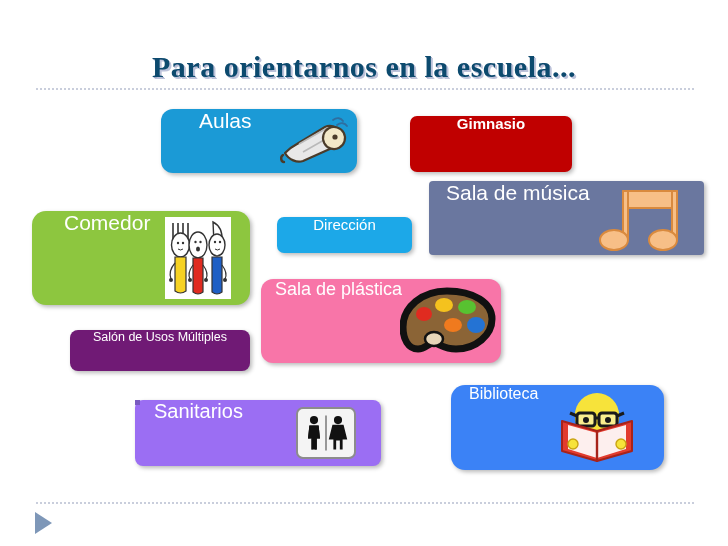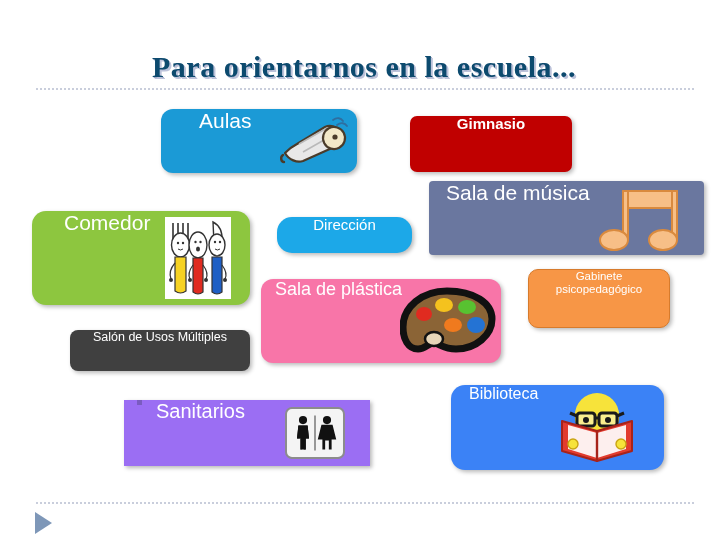--- a/index.html
+++ b/index.html
@@ -128,21 +128,21 @@
     position: absolute;
     left: 133px; top: 6px;
     width: 66px; height: 82px;
     background: #ffffff;
   }
 
   
   #box-direccion {
     left: 277px; top: 217px; width: 135px; height: 36px;
     background: #1CA8E8;
-    border-radius: 15px;
+    border-radius: 7px;
     justify-content: center;
   }
   #box-direccion .label { font-size: 15px; }
 
   
   #box-plastica {
     left: 261px; top: 279px; width: 240px; height: 84px;
     background: #F875A8;
     border-radius: 12px;
     padding-left: 14px;
@@ -161,32 +161,31 @@
     border: 1px solid #D77B2C;
     border-radius: 10px;
     justify-content: center;
     text-align: center;
   }
   #box-gabinete .label { font-size: 11.5px; }
 
   
   #box-salon {
     left: 70px; top: 330px; width: 180px; height: 41px;
-    background: #404040;
+    background: #701a75;
     border-radius: 8px;
     justify-content: center;
   }
   #box-salon .label { font-size: 12.5px; }
 
   
   #box-sanitarios {
-    left: 124px; top: 400px; width: 246px; height: 66px;
+    left: 135px; top: 400px; width: 246px; height: 66px;
     background: #9B6EF3;
-    border-radius: 0;
-    padding-left: 13px;
+    border-radius: 8px;
   }
   #box-sanitarios .bullet {
     width: 5px; height: 5px;
     background: #7A5BC0;
     margin-right: 14px;
     flex: 0 0 auto;
   }
   #box-sanitarios .label { font-size: 20px; }
   #icon-restroom {
     position: absolute;
@@ -312,24 +311,20 @@
         <ellipse cx="34" cy="52" rx="9" ry="7" fill="#E6D5B8" stroke="#111111" stroke-width="2.5"></ellipse>
         <ellipse cx="24" cy="27" rx="8" ry="7" fill="#E02B20"></ellipse>
         <ellipse cx="44" cy="18" rx="9" ry="7" fill="#F4C21E"></ellipse>
         <ellipse cx="67" cy="20" rx="9" ry="7" fill="#58C231"></ellipse>
         <ellipse cx="53" cy="38" rx="9" ry="7" fill="#F07A1E"></ellipse>
         <ellipse cx="76" cy="38" rx="9" ry="8" fill="#2473D4"></ellipse>
       </svg>
     </span>
   </div>
 
-  <div class="box" id="box-gabinete">
-    <span class="label">Gabinete
-psicopedagógico</span>
-  </div>
 
   <div class="box" id="box-salon">
     <span class="label">Salón de Usos Múltiples</span>
   </div>
 
   <div class="box" id="box-sanitarios">
     <span class="bullet"></span>
     <span class="label">Sanitarios</span>
     <span id="icon-restroom">
       <svg class="icon-svg" viewBox="0 0 60 52">

